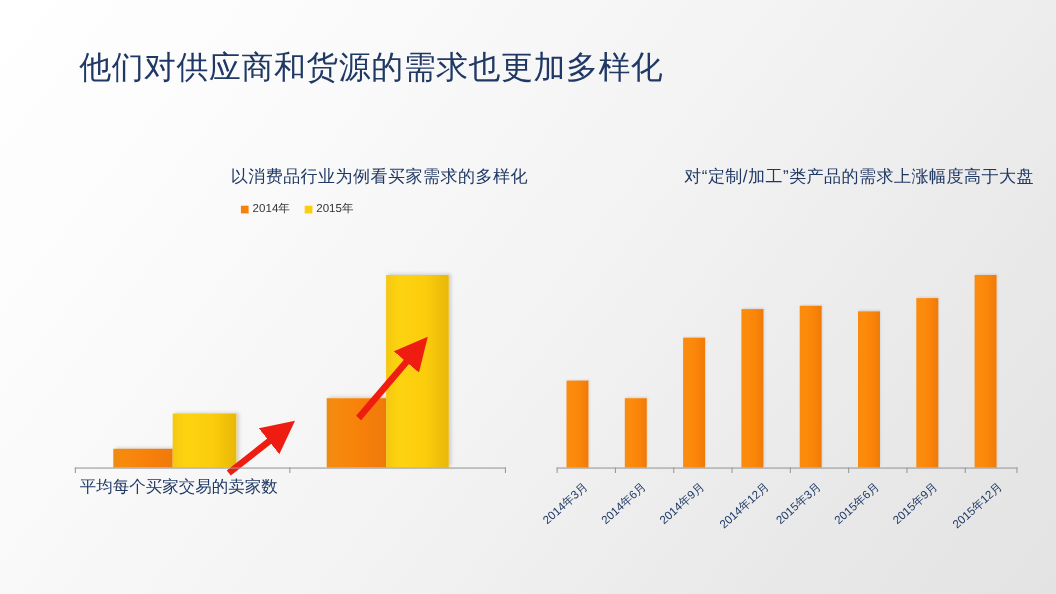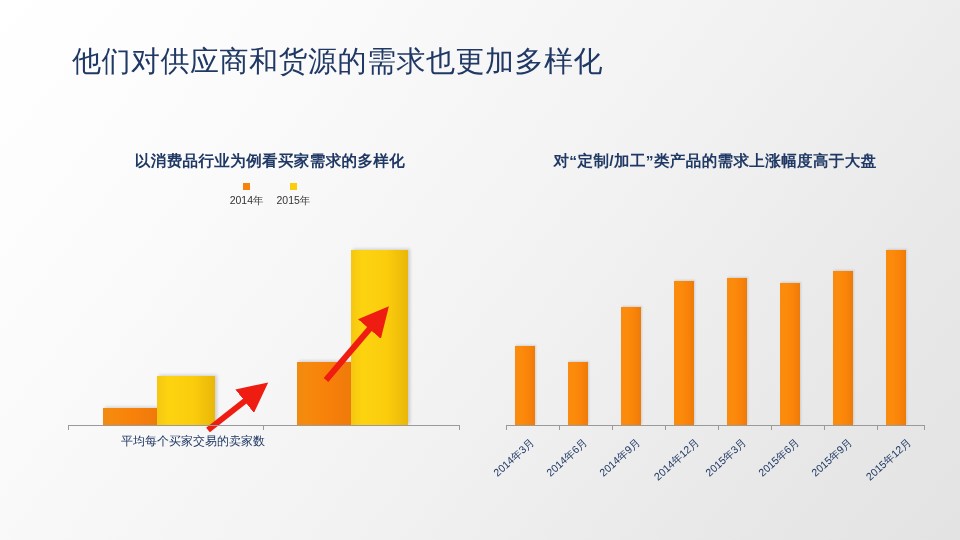--- a/index.html
+++ b/index.html
@@ -35,43 +35,42 @@
 
   
   .panel {
     position: absolute;
     top: 150px;
   }
   #left-panel  { left: 60px;  width: 420px; }
   #right-panel { left: 490px; width: 450px; }
 
   .chart-title {
-    text-align: center;
-    color: #1f3864;
-    font-weight: bold;
+    text-align: right;
+    color: #1f3864;
+    font-weight: normal;
     font-size: 15.5px;
     line-height: 22px;
     letter-spacing: 0.4px;
   }
 
   
   #legend {
     margin-top: 11px;
     display: flex;
     justify-content: center;
     align-items: center;
     gap: 13px;
   }
   .legend-item {
     display: flex;
     align-items: center;
     gap: 4px;
     font-size: 10.5px;
     color: #333333;
-    flex-direction: column;
   }
   .legend-swatch {
     width: 7px;
     height: 7px;
     display: inline-block;
   }
 
   
   #left-plot {
     position: absolute;
@@ -98,24 +97,24 @@
     height: 1px;
     background: #9a9a9a;
   }
   .tick {
     position: absolute;
     width: 1px;
     background: #9a9a9a;
   }
   .cat-label {
     position: absolute;
-    font-size: 12px;
+    font-size: 15px;
     color: #1f3864;
     white-space: nowrap;
-    text-align: right;
+    text-align: center;
     font-family: Liberation Mono, monospace;
   }
 
   
   #right-plot {
     position: absolute;
     left: 0px;
     top: 80px;
     width: 450px;
     height: 300px;

